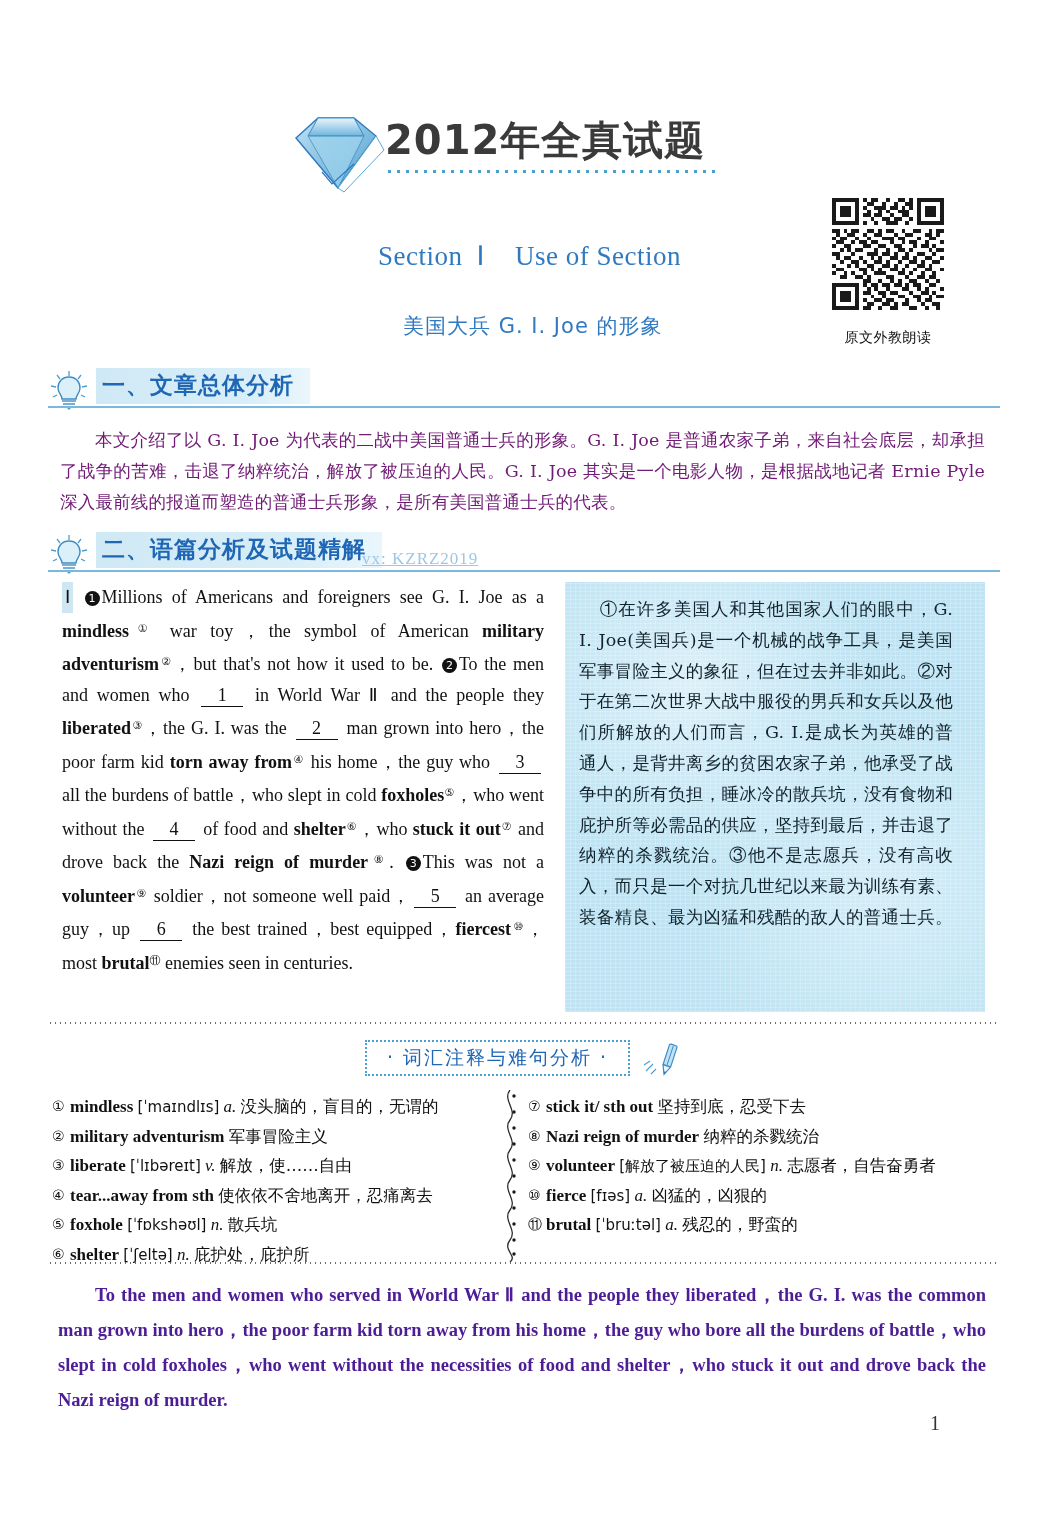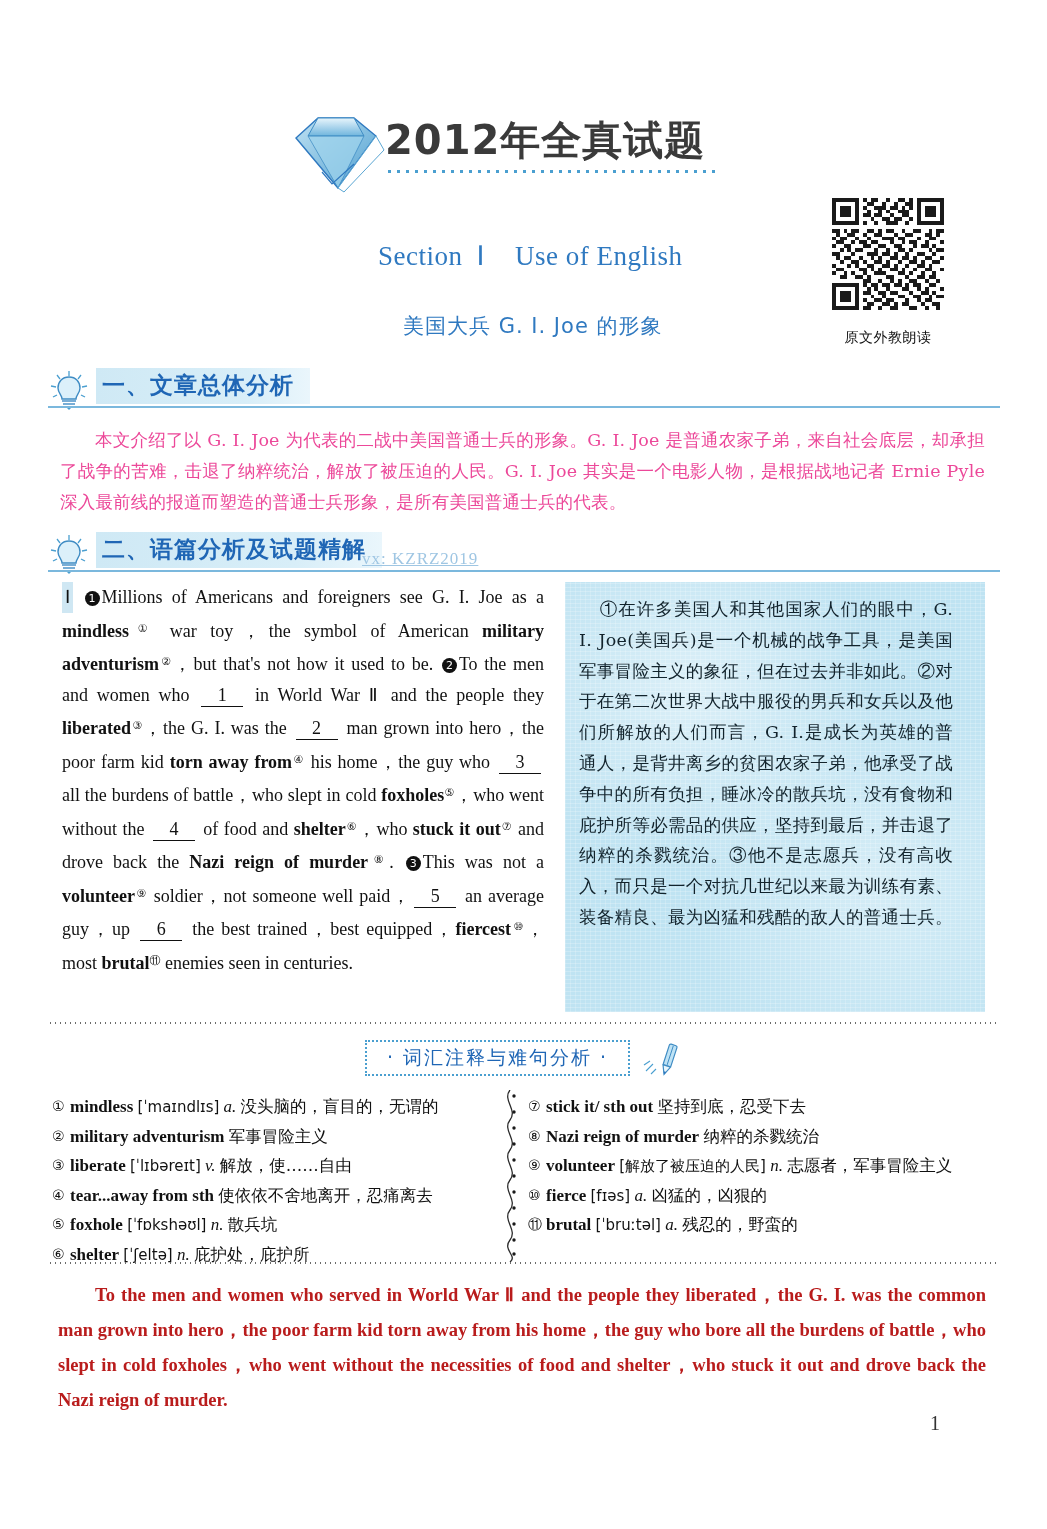--- a/index.html
+++ b/index.html
@@ -140,21 +140,21 @@
   
   .overview {
     position: absolute;
     left: 60px; top: 425px;
     width: 925px;
     font-family: "DejaVu Serif", serif;
     font-size: 17.5px;
     line-height: 31px;
     text-align: justify;
     text-indent: 2em;
-    color: #ec4899;
+    color: #701a75;
     letter-spacing: 0.2px;
   }
 
   
   .passage {
     position: absolute;
     left: 62px; top: 582px;
     width: 482px;
     font-family: "Liberation Serif", serif;
     font-size: 18px;
@@ -284,21 +284,21 @@
   .summary {
     position: absolute;
     left: 58px; top: 1278px;
     width: 928px;
     font-family: "Liberation Serif", serif;
     font-size: 18.5px;
     font-weight: bold;
     line-height: 35px;
     text-align: justify;
     text-indent: 2em;
-    color: #b91c1c;
+    color: #4c1d95;
   }
 
   .page-number {
     position: absolute;
     left: 930px; top: 1412px;
     font-family: "Liberation Serif", serif;
     font-size: 20px;
     color: #333;
   }
 </style>
@@ -324,21 +324,21 @@
     <polygon points="46,76 84,24 92,38 52,80" fill="#ffffff" stroke="#5aa6d3" stroke-width="1"></polygon>
     <polyline points="30,60 40,72 62,52" fill="none" stroke="#2f79c0" stroke-width="1.2"></polyline>
   </svg>
 
   <div class="title-block">
     <div class="main-title">2012年全真试题</div>
     <div class="dot-rule"></div>
   </div>
 
   <div class="section-line">
-    <span class="sec-word">Section</span><span class="sec-num">Ⅰ</span><span class="sec-use">Use of English</span>
+    <span class="sec-word">Section</span><span class="sec-num">Ⅰ</span><span class="sec-use">Use of Section</span>
   </div>
 
   <div class="cn-subtitle">美国大兵 G. I. Joe 的形象</div>
 
   <div class="qr-wrap">
     <svg class="qr-code" viewBox="0 0 29 29" shape-rendering="crispEdges">
       <rect width="29" height="29" fill="#fff"></rect>
       <g fill="#1a1a1a">
         <rect x="0" y="0" width="7" height="1"></rect>
           <rect x="0" y="6" width="7" height="1"></rect>
@@ -665,21 +665,21 @@
 </svg>
 
 <div class="vocab-col" id="vocab-right">
   <div class="vocab-item">
     <span class="vnum">⑦</span><span class="vterm">stick it/ sth out</span> <span class="vcn">坚持到底，忍受下去</span>
   </div>
   <div class="vocab-item">
     <span class="vnum">⑧</span><span class="vterm">Nazi reign of murder</span> <span class="vcn">纳粹的杀戮统治</span>
   </div>
   <div class="vocab-item">
-    <span class="vnum">⑨</span><span class="vterm">volunteer</span> <span class="vipa">[解放了被压迫的人民]</span> <span class="vpos">n.</span> <span class="vcn">志愿者，军事冒险主义</span>
+    <span class="vnum">⑨</span><span class="vterm">volunteer</span> <span class="vipa">[解放了被压迫的人民]</span> <span class="vpos">n.</span> <span class="vcn">志愿者，自告奋勇者</span>
   </div>
   <div class="vocab-item">
     <span class="vnum">⑩</span><span class="vterm">fierce</span> <span class="vipa">[fɪəs]</span> <span class="vpos">a.</span> <span class="vcn">凶猛的，凶狠的</span>
   </div>
   <div class="vocab-item">
     <span class="vnum">⑪</span><span class="vterm">brutal</span> <span class="vipa">[ˈbruːtəl]</span> <span class="vpos">a.</span> <span class="vcn">残忍的，野蛮的</span>
   </div>
 </div>
 
 <div class="dotted-divider" style="top:1262px;"></div>

